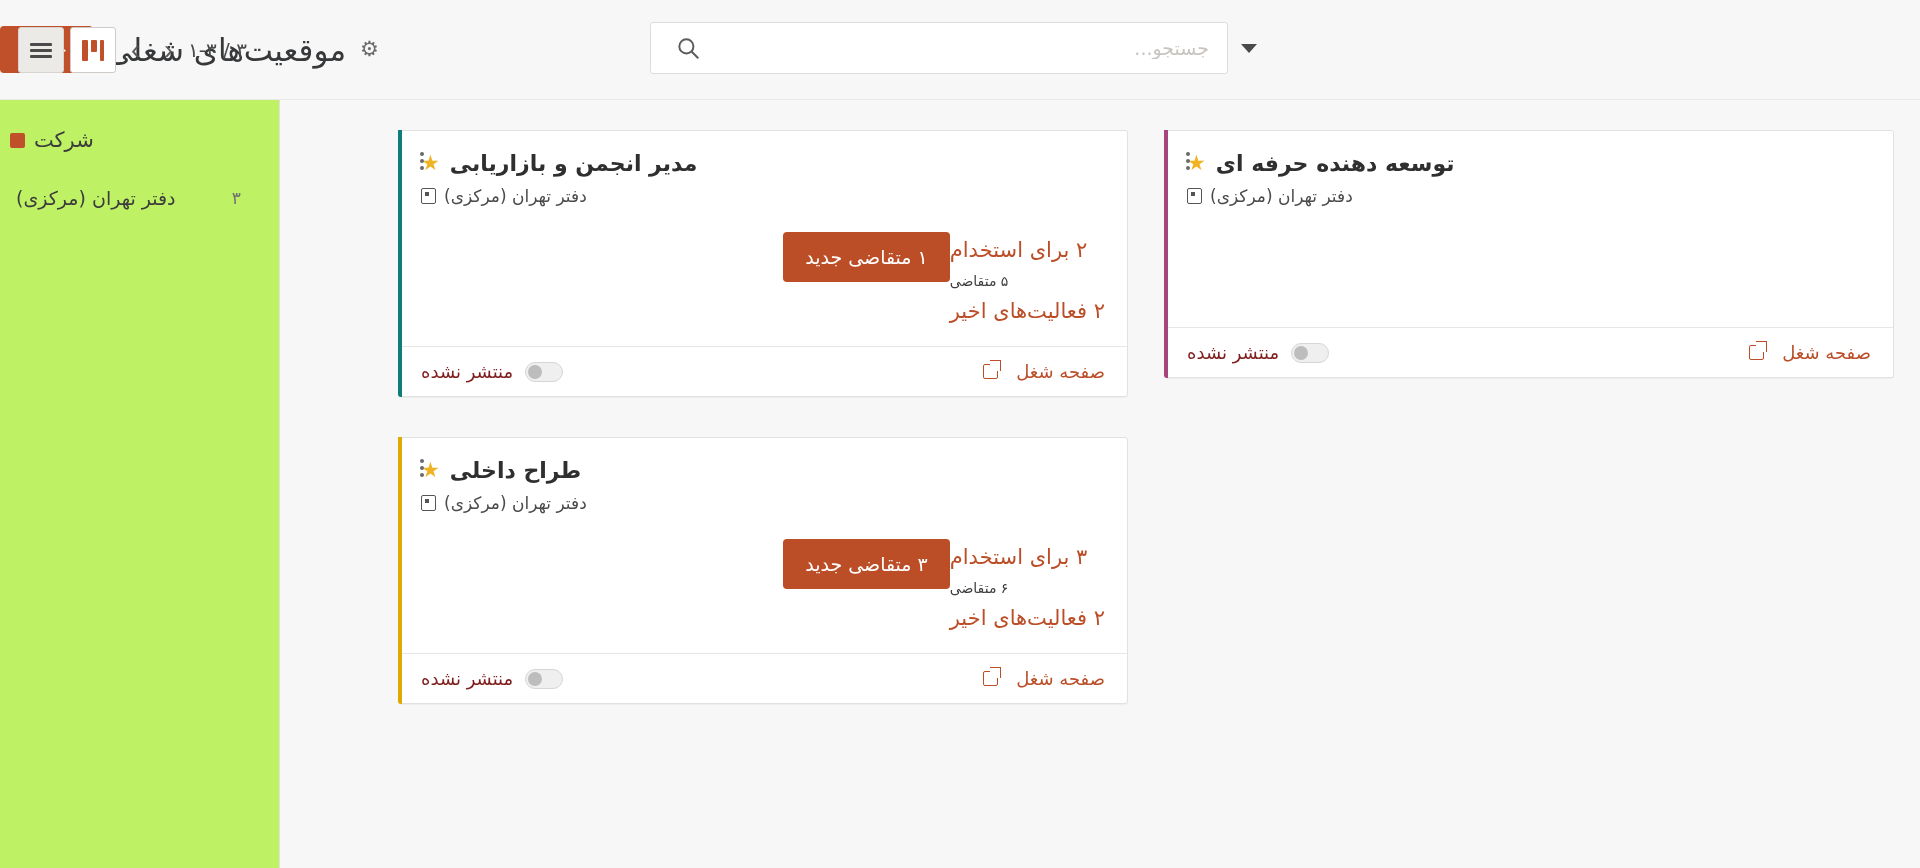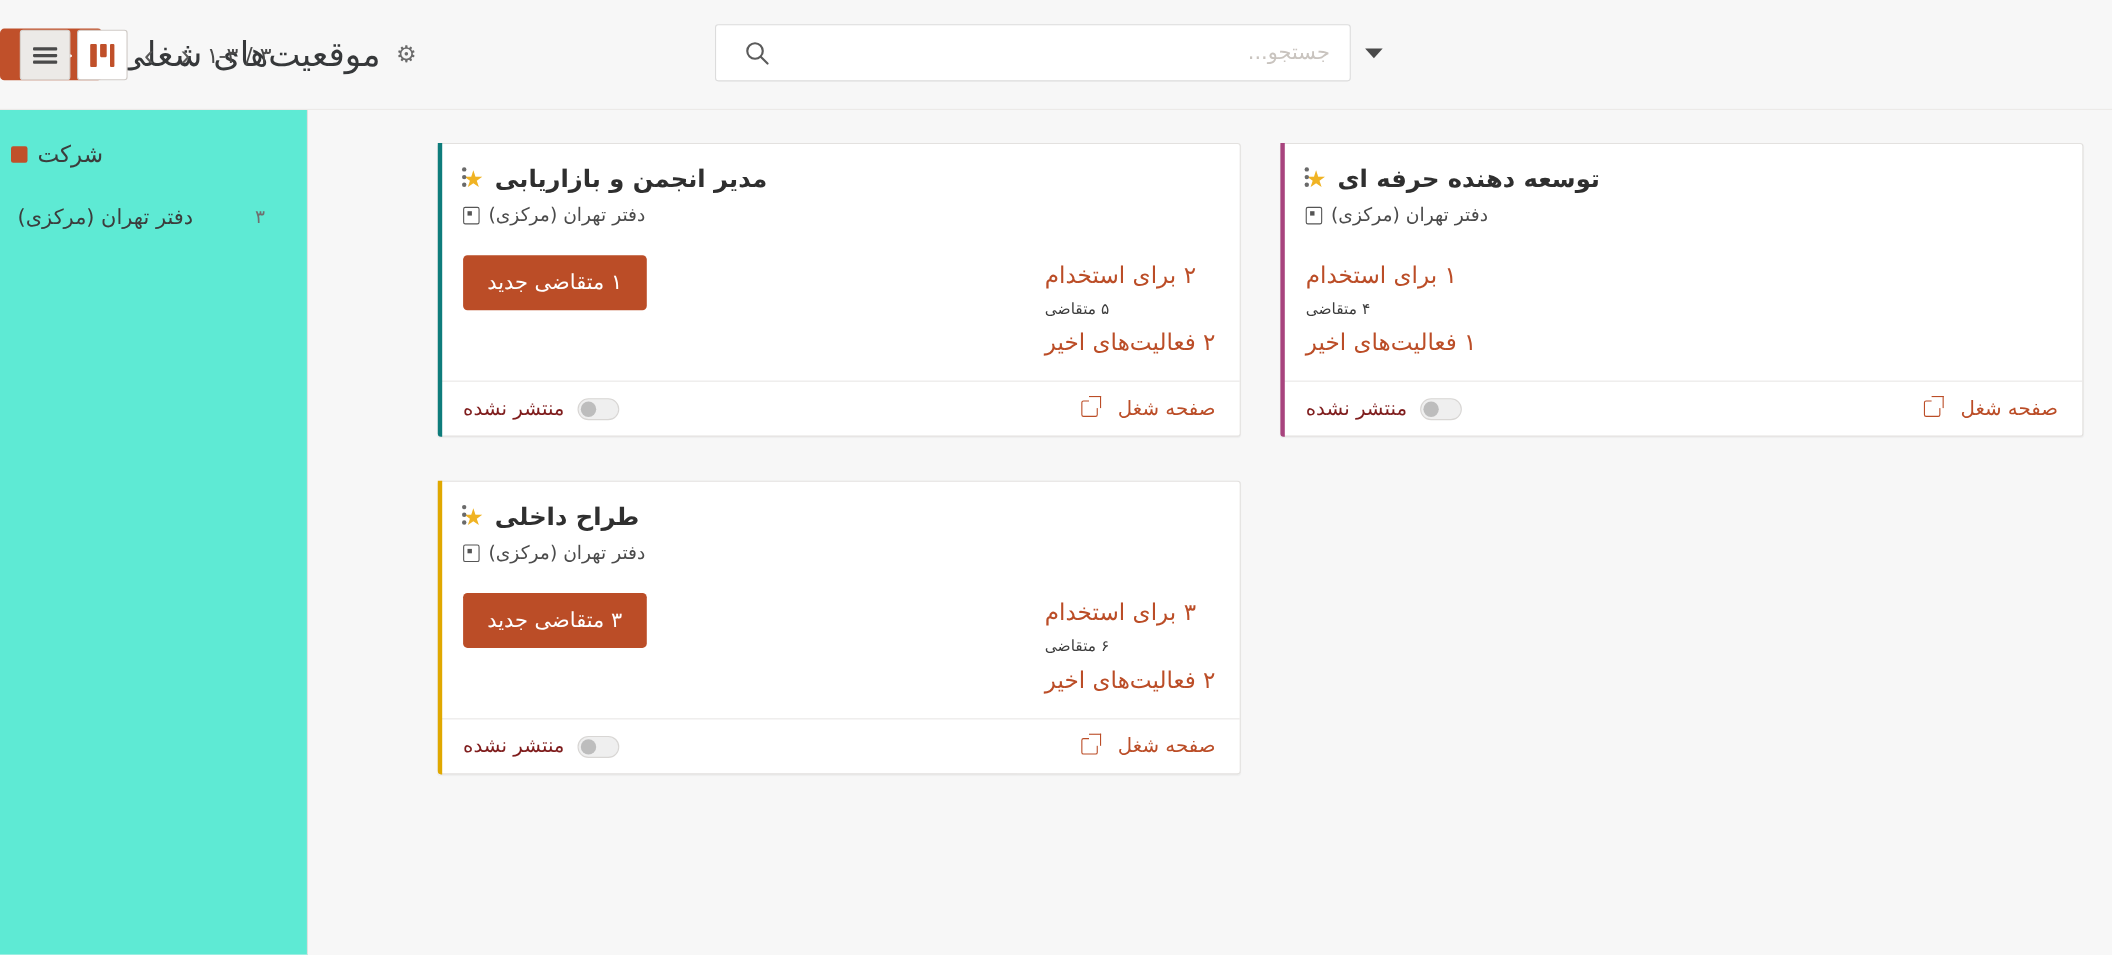--- a/index.html
+++ b/index.html
@@ -167,21 +167,21 @@
     flex-direction: row;
     gap: 36px;
     align-items: flex-start;
     overflow: hidden;
   }
   .col { width: 730px; display: flex; flex-direction: column; gap: 40px; }
 
   .sidebar {
     width: 280px;
     border-right: 1px solid #e2e0de;
-    background: #5eead4;
+    background: #bef264;
     padding: 28px 22px 0 10px;
     flex: none;
   }
   .sb-head {
     display: flex; flex-direction: row-reverse; align-items: center;
     gap: 9px; font-size: 21px; color: #3c3c3c; margin-bottom: 26px;
     justify-content: flex-start;
   }
   .sb-square {
     width: 15px; height: 15px; background: #c0502a; border-radius: 2px;
@@ -234,21 +234,21 @@
   .kebab {
     position: absolute; top: 18px; left: 18px;
     color: #6a6a6a; font-size: 22px; line-height: .5; cursor: pointer;
     letter-spacing: 0; width: 10px; text-align: center;
   }
   .kebab i { display:block; width:4px; height:4px; background:#6a6a6a; border-radius:50%; margin:3px auto; }
 
   .stats-row {
     margin-top: 26px;
     display: flex; flex-direction: row-reverse;
-    justify-content: space-between; align-items: flex-start;
+    justify-content: flex-end; align-items: flex-start;
   }
   .applicant-btn {
     background: #bb4d27; color: #fff; border: none; border-radius: 4px;
     font-size: 19px; padding: 14px 22px; cursor: pointer; white-space: nowrap;
     font-family: "DejaVu Sans", "Liberation Sans", sans-serif;
   }
   .stats { text-align: left; direction: rtl; line-height: 1.75; }
   .stat-link { color: #bb4d27; font-size: 21px; cursor: pointer; display: block; }
   .stat-plain { color: #3d3d3d; font-size: 14px; display: block; }
 
@@ -344,25 +344,20 @@
             </div>
           <div class="card-titlerow">
             <span class="star">★</span>
             <span class="card-title">توسعه دهنده حرفه ای</span>
           </div>
           <div class="card-sub">
             <span class="bldg"></span>
             <span>دفتر تهران (مرکزی)</span>
           </div>
           <div class="stats-row">
-            <div class="stats">
-              <span class="stat-link">۱ برای استخدام</span>
-              <span class="stat-plain">۴ متقاضی</span>
-              <span class="stat-link">۱ فعالیت‌های اخیر</span>
-            </div>
           </div>
         </div>
         <div class="card-foot">
           <div class="pub">
             <span class="pub-label">منتشر نشده</span>
             <span class="toggle">
                 <i></i>
               </span>
           </div>
           <div class="joblink">

